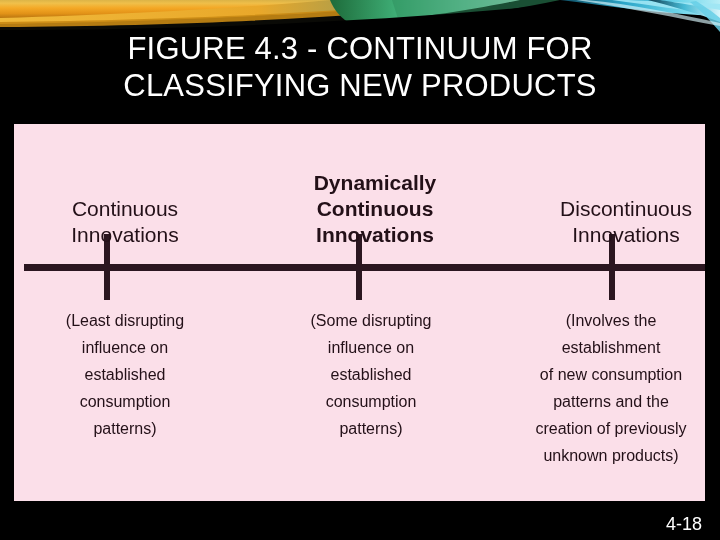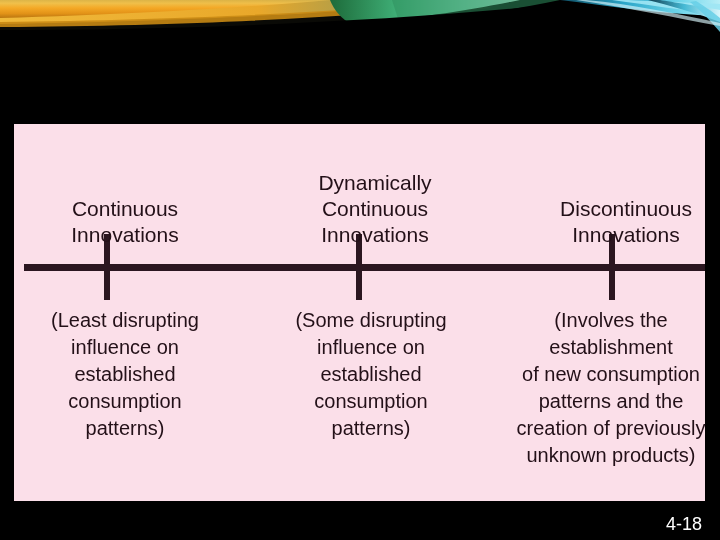--- a/index.html
+++ b/index.html
@@ -74,28 +74,28 @@
     text-align: center;
     color: #231018;
     font-family: "Liberation Sans", sans-serif;
   }
   .col-top {
     font-size: 21px;
     line-height: 26px;
     white-space: pre-line;
   }
   .col-bottom {
-    font-size: 20px;
+    font-size: 16px;
     line-height: 27px;
     white-space: pre-line;
   }
 
   
   .top-1 { left: 22px;  width: 178px; bottom: 253px; }
-  .top-2 { left: 272px; width: 178px; bottom: 253px; }
+  .top-2 { left: 272px; width: 178px; bottom: 253px; font-weight: bold; }
   .top-3 { left: 512px; width: 200px; bottom: 253px; }
 
   
   .bot-1 { left: 16px;  width: 190px; top: 183px; }
   .bot-2 { left: 262px; width: 190px; top: 183px; }
   .bot-3 { left: 486px; width: 222px; top: 183px; }
 
   
   .footer-num {
     position: absolute;
@@ -163,20 +163,22 @@
 
       <path d="M560,0 C610,6 660,14 720,16 L720,0 Z" fill="url(#tealGrad)"></path>
       <path d="M612,0 C650,5 684,11 720,13 L720,4 C688,3 652,1 628,0 Z" fill="#9fe6f4" opacity="0.9"></path>
       <path d="M648,0 C672,6 696,13 720,22 L720,10 C698,6 672,2 660,0 Z" fill="url(#tealGrad2)"></path>
       <path d="M690,2 C700,10 710,20 720,32 L720,18 C712,11 702,5 696,1 Z" fill="#66cfe6" opacity="0.85"></path>
 
       <path d="M576,0 C630,8 676,18 720,26 L720,23 C678,14 632,4 586,0 Z" fill="#d9f6fc" opacity="0.65"></path>
     </svg>
   </div>
 
+  <div class="title-block">FIGURE 4.3 - CONTINUUM FOR
+CLASSIFYING NEW PRODUCTS</div>
 
   <div class="panel">
 
     <div class="axis-line"></div>
     <div class="tick" style="left:90px;"></div>
     <div class="tick" style="left:342px;"></div>
     <div class="tick" style="left:595px;"></div>
 
     <div class="col col-top top-1">Continuous
 Innovations</div>

